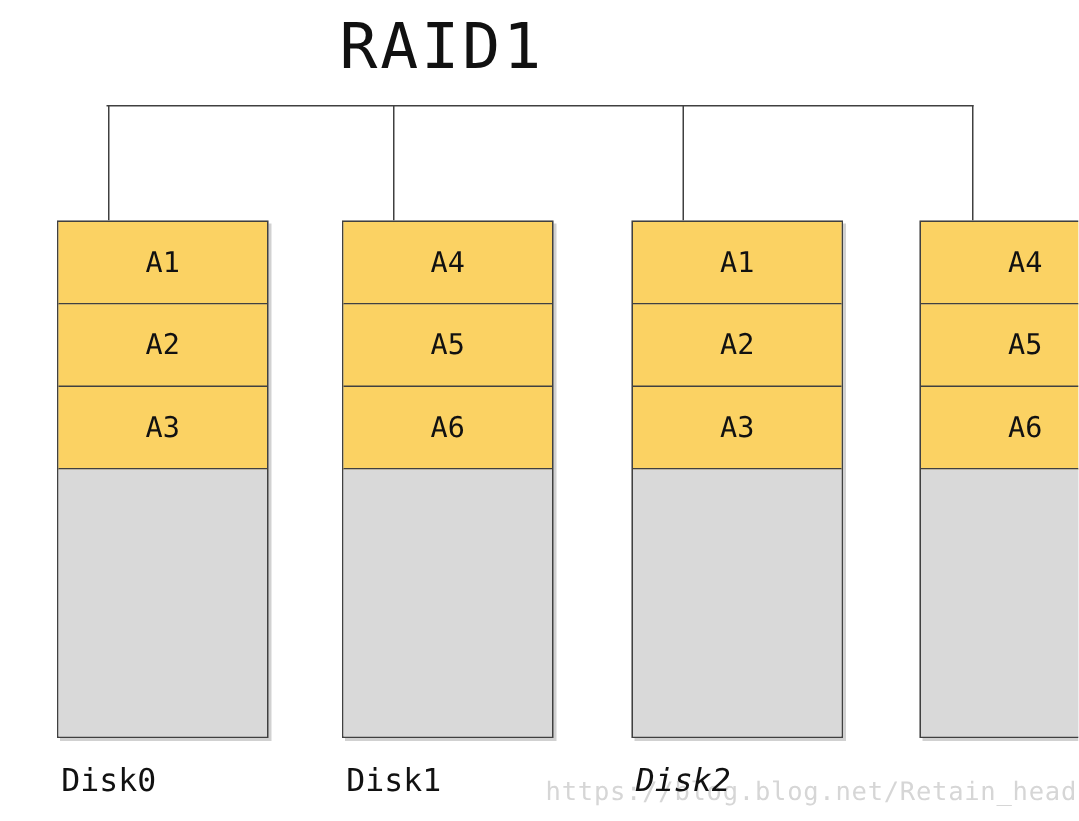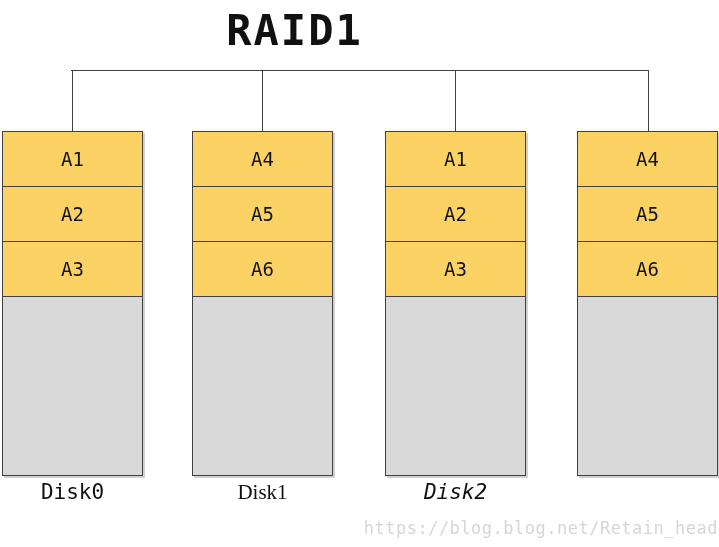--- a/index.html
+++ b/index.html
@@ -23,21 +23,21 @@
     background: #ffffff;
     overflow: hidden;
   }
   .title {
     position: absolute;
     top: 6px;
     left: 0;
     width: 589px;
     text-align: center;
     font-size: 42px;
-    font-weight: 700;
+    font-weight: 400;
     letter-spacing: 2px;
     color: var(--text);
   }
   
   .h-line {
     position: absolute;
     top: 70px;
     left: 71px;
     width: 578px;
     height: 0;
@@ -50,28 +50,29 @@
     height: 77px;
     border-left: 1px solid var(--connector);
   }
   .v-line.v0 { left: 72px; }
   .v-line.v1 { left: 262px; }
   .v-line.v2 { left: 455px; }
   .v-line.v3 { left: 648px; }
   
   .disk {
     position: absolute;
-    top: 131px;
+    top: 147px;
     width: 141px;
     height: 345px;
     border: 1px solid var(--border);
     background: var(--free-fill);
     box-shadow: 2px 2px 0 rgba(0,0,0,0.18);
     display: flex;
     flex-direction: column;
+    margin-left: 36px;
   }
   .disk.d0 { left: 2px; }
   .disk.d1 { left: 192px; }
   .disk.d2 { left: 385px; }
   .disk.d3 { left: 577px; }
   .block {
     height: 55px;
     flex: 0 0 55px;
     background: var(--block-fill);
     border-bottom: 1px solid var(--border);
@@ -79,29 +80,29 @@
     align-items: center;
     justify-content: center;
     font-size: 19px;
   }
   .free-space {
     flex: 1 1 auto;
     background: var(--free-fill);
   }
   .disk-label {
     position: absolute;
-    top: 480px;
+    top: 508px;
     width: 141px;
     text-align: center;
     font-size: 21px;
     z-index: 2;
     color: var(--text);
   }
   .disk-label.l0 { left: 2px; }
-  .disk-label.l1 { left: 192px; font-family: Liberation Serif, serif; }
+  .disk-label.l1 { left: 192px; }
   .disk-label.l2 { left: 385px; font-style: italic; }
   .disk-label.l3 { left: 577px; }
   .watermark {
     position: absolute;
     top: 518px;
     right: 1px;
     font-size: 17px;
     color: var(--watermark);
     z-index: 1;
     white-space: nowrap;

